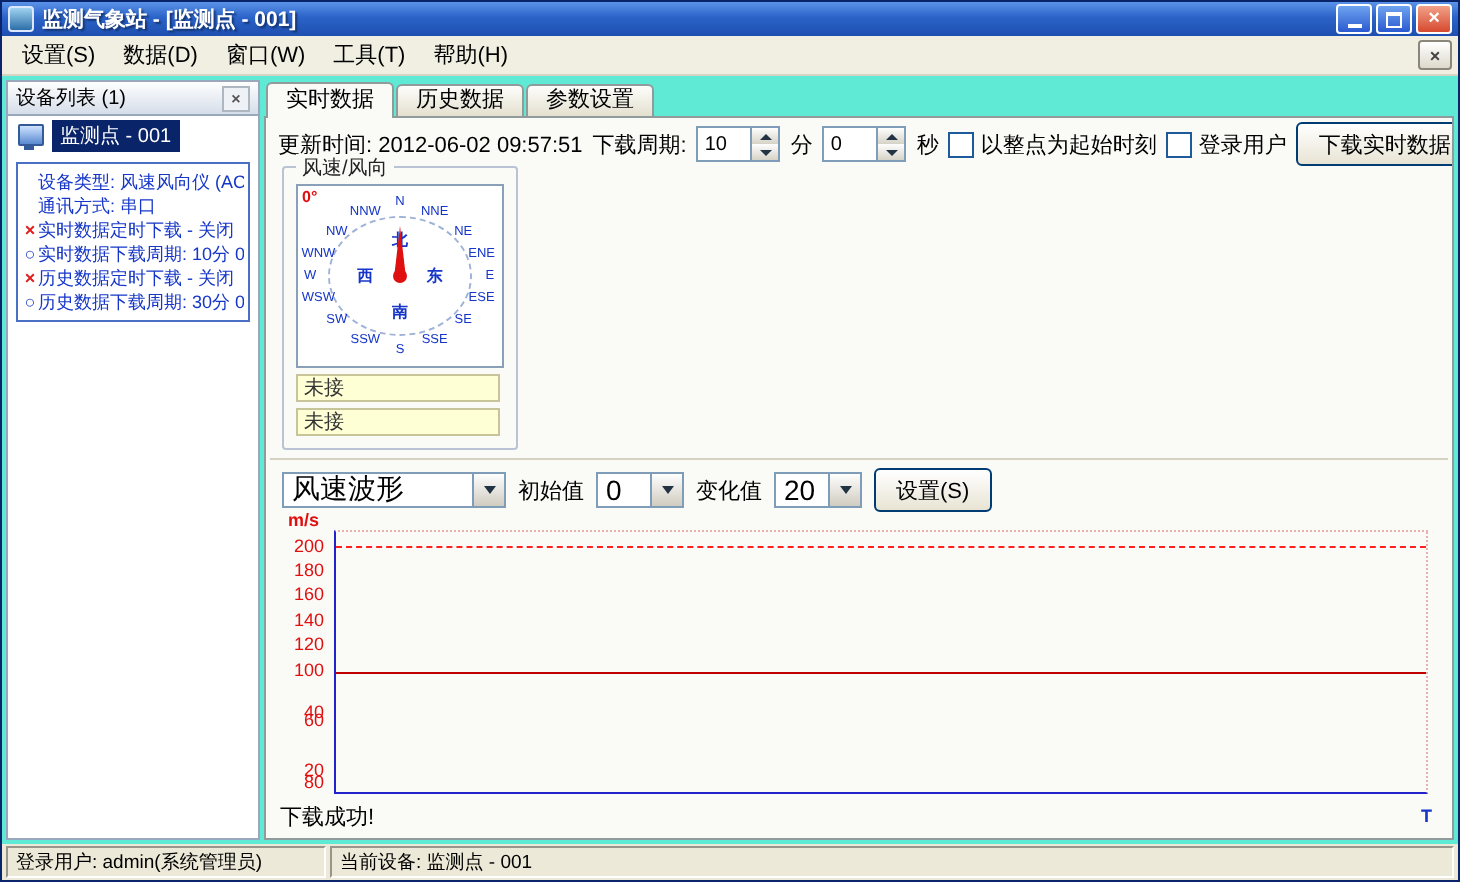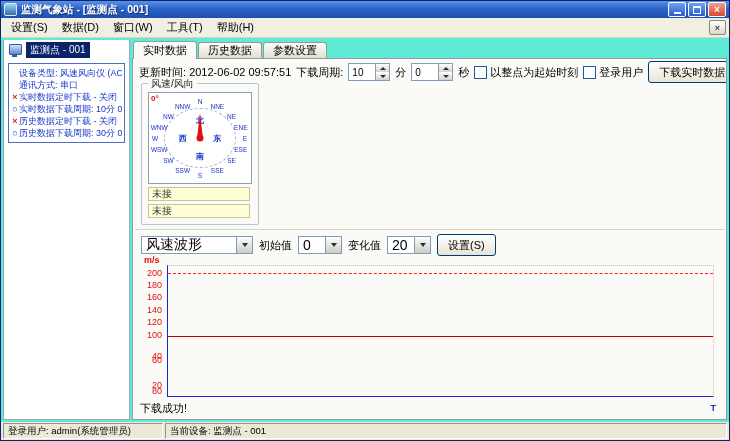--- a/index.html
+++ b/index.html
@@ -152,20 +152,24 @@
     <span class="menu-item">数据(D)</span>
     <span class="menu-item">窗口(W)</span>
     <span class="menu-item">工具(T)</span>
     <span class="menu-item">帮助(H)</span>
     <span class="menubar-close"></span>
   </div>
 
   <div class="body-row">
 
     <div class="sidebar">
+      <div class="sidebar-header">
+        <span>设备列表 (1)</span>
+        <span class="sidebar-close"></span>
+      </div>
       <div class="sidebar-body">
         <div class="tree-row">
           <span class="device-icon"></span>
           <span class="tree-label">监测点 - 001</span>
         </div>
         <div class="info-box">
           <div class="info-line"><span class="pfx"></span><span>设备类型: 风速风向仪 (ACY8-1)</span></div>
           <div class="info-line"><span class="pfx"></span><span>通讯方式: 串口</span></div>
           <div class="info-line"><span class="pfx red">×</span><span>实时数据定时下载 - 关闭</span></div>
           <div class="info-line"><span class="pfx blue">○</span><span>实时数据下载周期: 10分 0秒</span></div>

